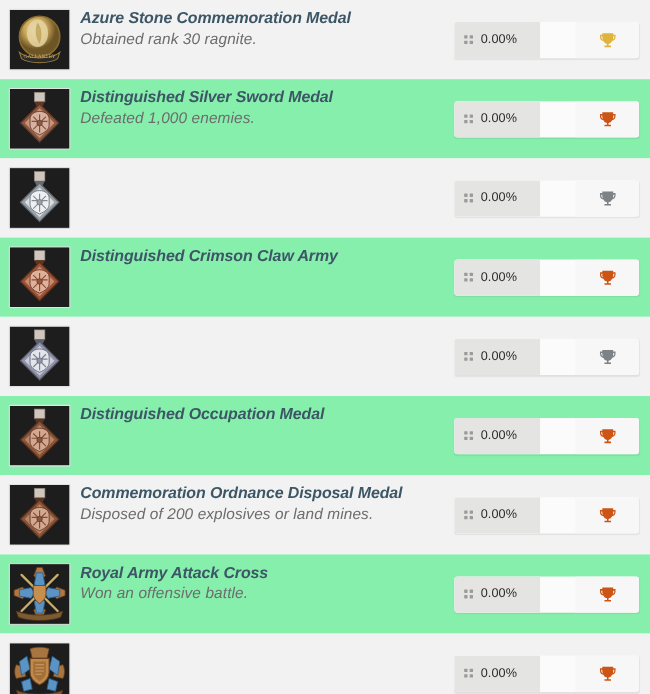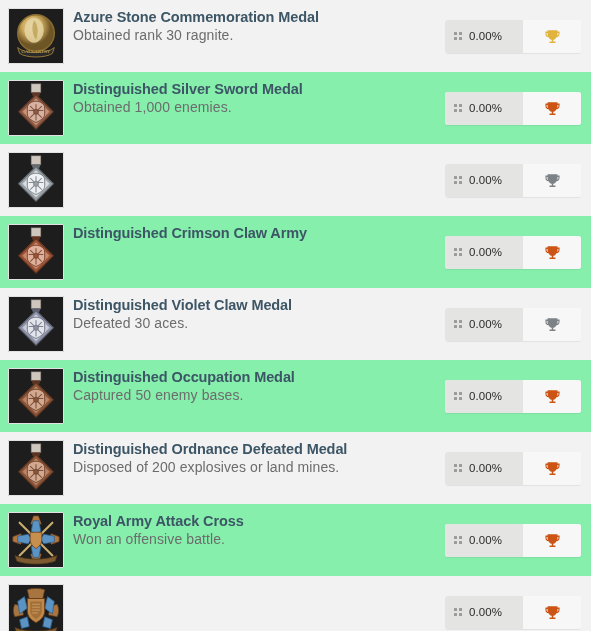--- a/index.html
+++ b/index.html
@@ -38,20 +38,21 @@
   }
   .medal-thumb svg{display:block;width:100%;height:100%;}
 
   
   .row-text{
     flex:1 1 auto;
     padding-left:9px;
     padding-top:1px;
     min-width:0;
     max-width:310px;
+    font-style:italic;
   }
   .ach-title{
     font-size:14.5px;
     line-height:17px;
     font-weight:700;
     color:#3d5666;
     letter-spacing:-0.1px;
     margin:0 0 2px 0;
     font-family:"Liberation Sans", sans-serif;
   }
@@ -71,20 +72,21 @@
     flex:0 0 auto;
   }
   .badge{
     display:flex;
     align-items:stretch;
     height:33px;
     border-radius:3px;
     overflow:hidden;
     box-shadow:0 1px 1px rgba(0,0,0,0.07);
     background:#fbfbfb;
+    gap:32px;
   }
   .badge-progress{
     background:#e4e5e2;
     display:flex;
     align-items:center;
     gap:7px;
     padding:0 11px 0 9px;
     min-width:58px;
   }
   .grip-icon{
@@ -171,21 +173,21 @@
           <path d="M23 12h10l-2 4h-6z" fill="#5e3727"></path>
           <path d="M28 14 L46 32 L28 50 L10 32 Z" fill="#8d5a42" stroke="#5e3727" stroke-width="1.2"></path>
           <path d="M28 18 L42 32 L28 46 L14 32 Z" fill="#c8937a"></path>
           <path d="M28 21c5 0 9 3 9 7v6c0 4-4 7-9 9-5-2-9-5-9-9v-6c0-4 4-7 9-7z" fill="#d8b1a0" stroke="#5e3727" stroke-width="0.8"></path>
           <path d="M28 24v17M20.5 30.5h15M22 26l12 12M34 26L22 38" stroke="#5e3727" stroke-width="1.1" opacity="0.75"></path>
           <circle cx="28" cy="32" r="2.6" fill="#8d5a42" stroke="#5e3727" stroke-width="0.6"></circle>
         </svg>
       </div>
       <div class="row-text">
         <div class="ach-title">Distinguished Silver Sword Medal</div>
-        <div class="ach-desc">Obtained 1,000 enemies.</div>
+        <div class="ach-desc">Defeated 1,000 enemies.</div>
       </div>
       <div class="badge-wrap">
         <div class="badge">
           <div class="badge-progress">
             <span>
               <span class="grip-icon">
                 <i></i>
                 <i></i>
                 <i></i>
                 <i></i>
@@ -287,24 +289,20 @@
           <rect x="23" y="3" width="10" height="9" fill="#cfc6bd"></rect>
           <rect x="23" y="3" width="10" height="9" fill="none" stroke="#8d8178" stroke-width="0.6"></rect>
           <path d="M23 12h10l-2 4h-6z" fill="#5d6070"></path>
           <path d="M28 14 L46 32 L28 50 L10 32 Z" fill="#8f93a8" stroke="#5d6070" stroke-width="1.2"></path>
           <path d="M28 18 L42 32 L28 46 L14 32 Z" fill="#c9ccd8"></path>
           <path d="M28 21c5 0 9 3 9 7v6c0 4-4 7-9 9-5-2-9-5-9-9v-6c0-4 4-7 9-7z" fill="#e3e5ec" stroke="#5d6070" stroke-width="0.8"></path>
           <path d="M28 24v17M20.5 30.5h15M22 26l12 12M34 26L22 38" stroke="#5d6070" stroke-width="1.1" opacity="0.75"></path>
           <circle cx="28" cy="32" r="2.6" fill="#8f93a8" stroke="#5d6070" stroke-width="0.6"></circle>
         </svg>
       </div>
-      <div class="row-text">
-        <div class="ach-title">Distinguished Violet Claw Medal</div>
-        <div class="ach-desc">Defeated 30 aces.</div>
-      </div>
       <div class="badge-wrap">
         <div class="badge">
           <div class="badge-progress">
             <span>
               <span class="grip-icon">
                 <i></i>
                 <i></i>
                 <i></i>
                 <i></i>
               </span>
@@ -330,21 +328,20 @@
           <path d="M23 12h10l-2 4h-6z" fill="#5a3422"></path>
           <path d="M28 14 L46 32 L28 50 L10 32 Z" fill="#8a5437" stroke="#5a3422" stroke-width="1.2"></path>
           <path d="M28 18 L42 32 L28 46 L14 32 Z" fill="#b98566"></path>
           <path d="M28 21c5 0 9 3 9 7v6c0 4-4 7-9 9-5-2-9-5-9-9v-6c0-4 4-7 9-7z" fill="#d3a88f" stroke="#5a3422" stroke-width="0.8"></path>
           <path d="M28 24v17M20.5 30.5h15M22 26l12 12M34 26L22 38" stroke="#5a3422" stroke-width="1.1" opacity="0.75"></path>
           <circle cx="28" cy="32" r="2.6" fill="#8a5437" stroke="#5a3422" stroke-width="0.6"></circle>
         </svg>
       </div>
       <div class="row-text">
         <div class="ach-title">Distinguished Occupation Medal</div>
-        <div class="ach-desc">Captured 50 enemy bases.</div>
       </div>
       <div class="badge-wrap">
         <div class="badge">
           <div class="badge-progress">
             <span>
               <span class="grip-icon">
                 <i></i>
                 <i></i>
                 <i></i>
                 <i></i>
@@ -370,21 +367,21 @@
           <rect x="23" y="3" width="10" height="9" fill="none" stroke="#8d8178" stroke-width="0.6"></rect>
           <path d="M23 12h10l-2 4h-6z" fill="#5a3422"></path>
           <path d="M28 14 L46 32 L28 50 L10 32 Z" fill="#8a5437" stroke="#5a3422" stroke-width="1.2"></path>
           <path d="M28 18 L42 32 L28 46 L14 32 Z" fill="#b98566"></path>
           <path d="M28 21c5 0 9 3 9 7v6c0 4-4 7-9 9-5-2-9-5-9-9v-6c0-4 4-7 9-7z" fill="#d3a88f" stroke="#5a3422" stroke-width="0.8"></path>
           <path d="M28 24v17M20.5 30.5h15M22 26l12 12M34 26L22 38" stroke="#5a3422" stroke-width="1.1" opacity="0.75"></path>
           <circle cx="28" cy="32" r="2.6" fill="#8a5437" stroke="#5a3422" stroke-width="0.6"></circle>
         </svg>
       </div>
       <div class="row-text">
-        <div class="ach-title">Distinguished Ordnance Defeated Medal</div>
+        <div class="ach-title">Commemoration Ordnance Disposal Medal</div>
         <div class="ach-desc">Disposed of 200 explosives or land mines.</div>
       </div>
       <div class="badge-wrap">
         <div class="badge">
           <div class="badge-progress">
             <span>
               <span class="grip-icon">
                 <i></i>
                 <i></i>
                 <i></i>

